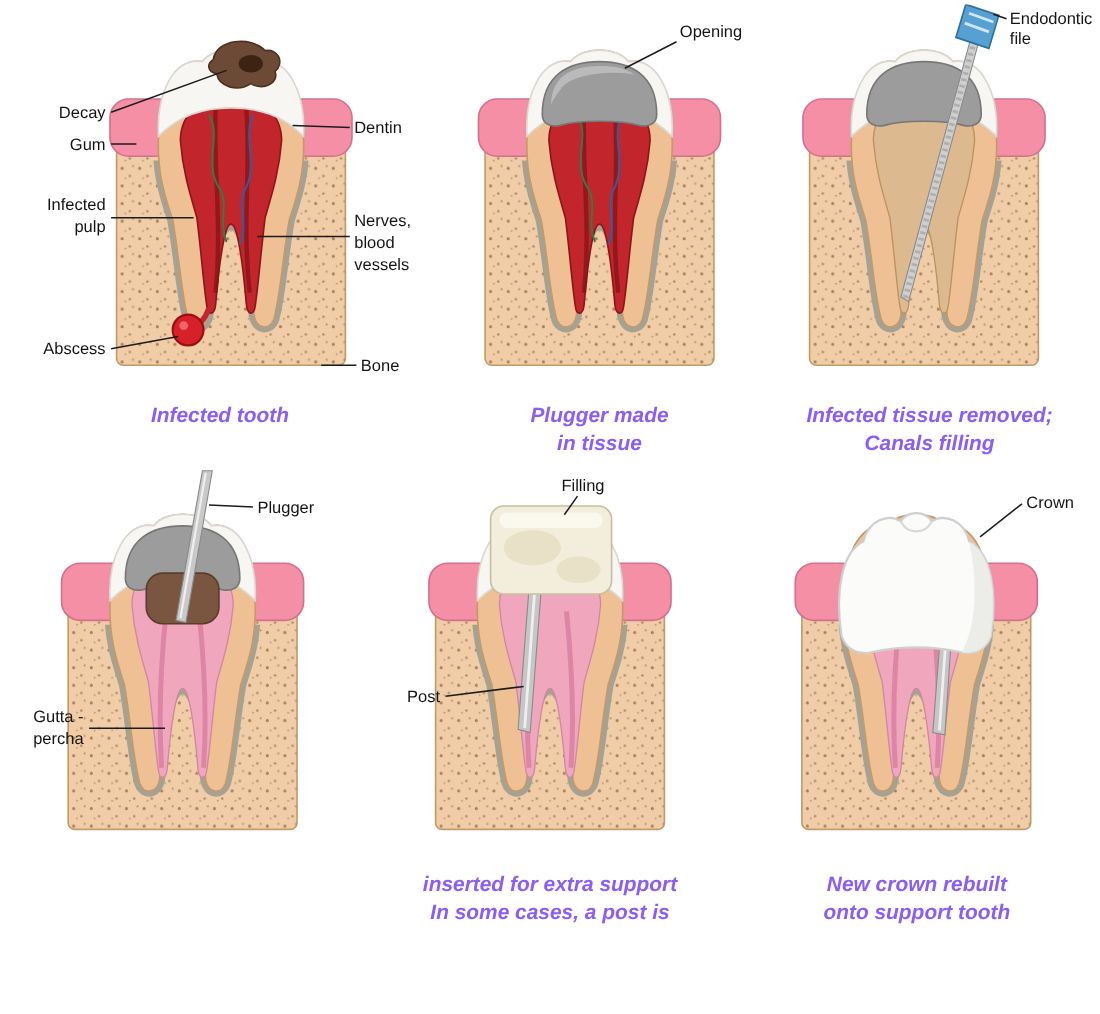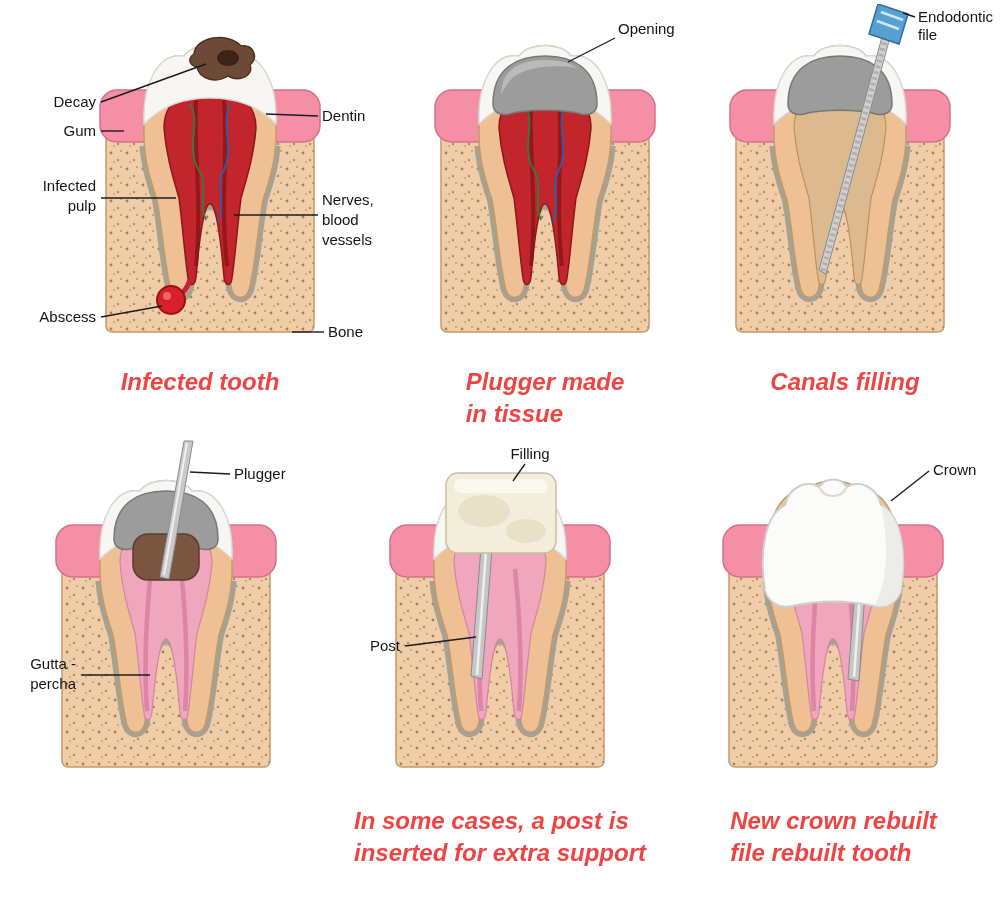--- a/index.html
+++ b/index.html
@@ -6,21 +6,21 @@
   body{width:1000px;height:922px;background:#ffffff;font-family:"Liberation Sans",sans-serif;overflow:hidden}
   .row{display:flex;justify-content:center;align-items:flex-start}
   .row1{padding-top:4px}
   .row2{margin-top:10px}
   .panel{display:flex;flex-direction:column;align-items:center}
   .p1{width:400px}.p2{width:290px}.p3{width:310px}
   .p4{width:333px}.p5{width:334px}.p6{width:333px}
   .panel svg{display:block}
   svg text{font-family:"Liberation Sans",sans-serif;font-size:15px;fill:#141414}
   .lead{stroke:#1c1c1c;stroke-width:1.4}
-  .caption{font-weight:bold;font-style:italic;font-size:24px;color:#ef4444;text-align:left;line-height:1.32;margin-top:4px}
+  .caption{font-weight:bold;font-style:italic;font-size:19px;color:#8b5cf6;text-align:center;line-height:1.32;margin-top:4px}
 </style>
 </head>
 <body>
 
 <div>
 
   <div class="row row1">
 
     <div class="panel p1">
       <svg viewBox="0 0 400 358" width="400" height="358">
@@ -141,20 +141,21 @@
           <line x1="199" y1="21" x2="133" y2="267" stroke="#909090" stroke-width="5" stroke-dasharray="2.5,3.5" opacity="0.5"></line>
           <polygon points="188,0 218,10 209,40 179,30" fill="#57a0d2" stroke="#2f6f9f" stroke-width="1.5"></polygon>
           <line x1="191" y1="8" x2="213" y2="16" stroke="#cfe6f4" stroke-width="2.5"></line>
           <line x1="187" y1="17" x2="209" y2="25" stroke="#cfe6f4" stroke-width="2.5"></line>
         </g>
         <text x="228" y="18">Endodontic</text>
         <text x="228" y="36">file</text>
         <line x1="225" y1="13" x2="213" y2="9" class="lead"></line>
       </svg>
       <div class="caption">
+        <div>Infected tissue removed;</div>
         <div>Canals filling</div>
       </div>
     </div>
   </div>
 
   <div class="row row2">
 
     <div class="panel p4">
       <svg viewBox="0 0 333 362" width="333" height="362">
         <defs>
@@ -220,22 +221,22 @@
           <ellipse cx="150" cy="72" rx="26" ry="16" fill="#e4dbbe" opacity="0.7"></ellipse>
           <ellipse cx="192" cy="92" rx="20" ry="12" fill="#e4dbbe" opacity="0.7"></ellipse>
           <rect x="120" y="40" width="94" height="14" rx="7" fill="#fbf8ee"></rect>
         </g>
         <text x="196" y="20" text-anchor="middle">Filling</text>
         <line x1="191" y1="25" x2="179" y2="42" class="lead"></line>
         <text x="66" y="212" text-anchor="end">Post</text>
         <line x1="71" y1="207" x2="142" y2="198" class="lead"></line>
       </svg>
       <div class="caption">
+        <div>inserted for extra support</div>
         <div>In some cases, a post is</div>
-        <div>inserted for extra support</div>
       </div>
     </div>
 
     <div class="panel p6">
       <svg viewBox="0 0 333 362" width="333" height="362">
         <defs>
           <pattern id="pF" width="16" height="16" patternUnits="userSpaceOnUse">
             <circle cx="3" cy="5" r="1.4" fill="#8a6843" opacity="0.75"></circle>
             <circle cx="10" cy="12" r="1.2" fill="#8a6843" opacity="0.65"></circle>
             <circle cx="13" cy="3" r="1" fill="#8a6843" opacity="0.55"></circle>
@@ -258,18 +259,18 @@
           <line x1="193" y1="154" x2="187" y2="238" stroke="#efefef" stroke-width="2.5"></line>
           <path d="M98,152 C92,112 98,76 118,66 C122,48 140,40 152,48 C158,38 174,38 180,48 C192,40 210,48 214,66 C234,76 240,112 234,152 C230,164 219,170 207,167 C180,161 152,161 125,167 C113,170 102,164 98,152 Z" fill="#fbfbfa" stroke="#cfcfcf" stroke-width="2"></path>
           <path d="M214,66 C234,76 240,112 234,152 C230,164 219,170 207,167 C218,150 224,112 214,66 Z" fill="#e8e8e5" opacity="0.8"></path>
           <path d="M152,48 C158,60 174,60 180,48" stroke="#d8d8d4" stroke-width="2" fill="none"></path>
         </g>
         <text x="266" y="36">Crown</text>
         <line x1="262" y1="32" x2="224" y2="62" class="lead"></line>
       </svg>
       <div class="caption">
         <div>New crown rebuilt</div>
-        <div>file rebuilt tooth</div>
+        <div>onto support tooth</div>
       </div>
     </div>
   </div>
 
 </div>
 
 </body></html>

